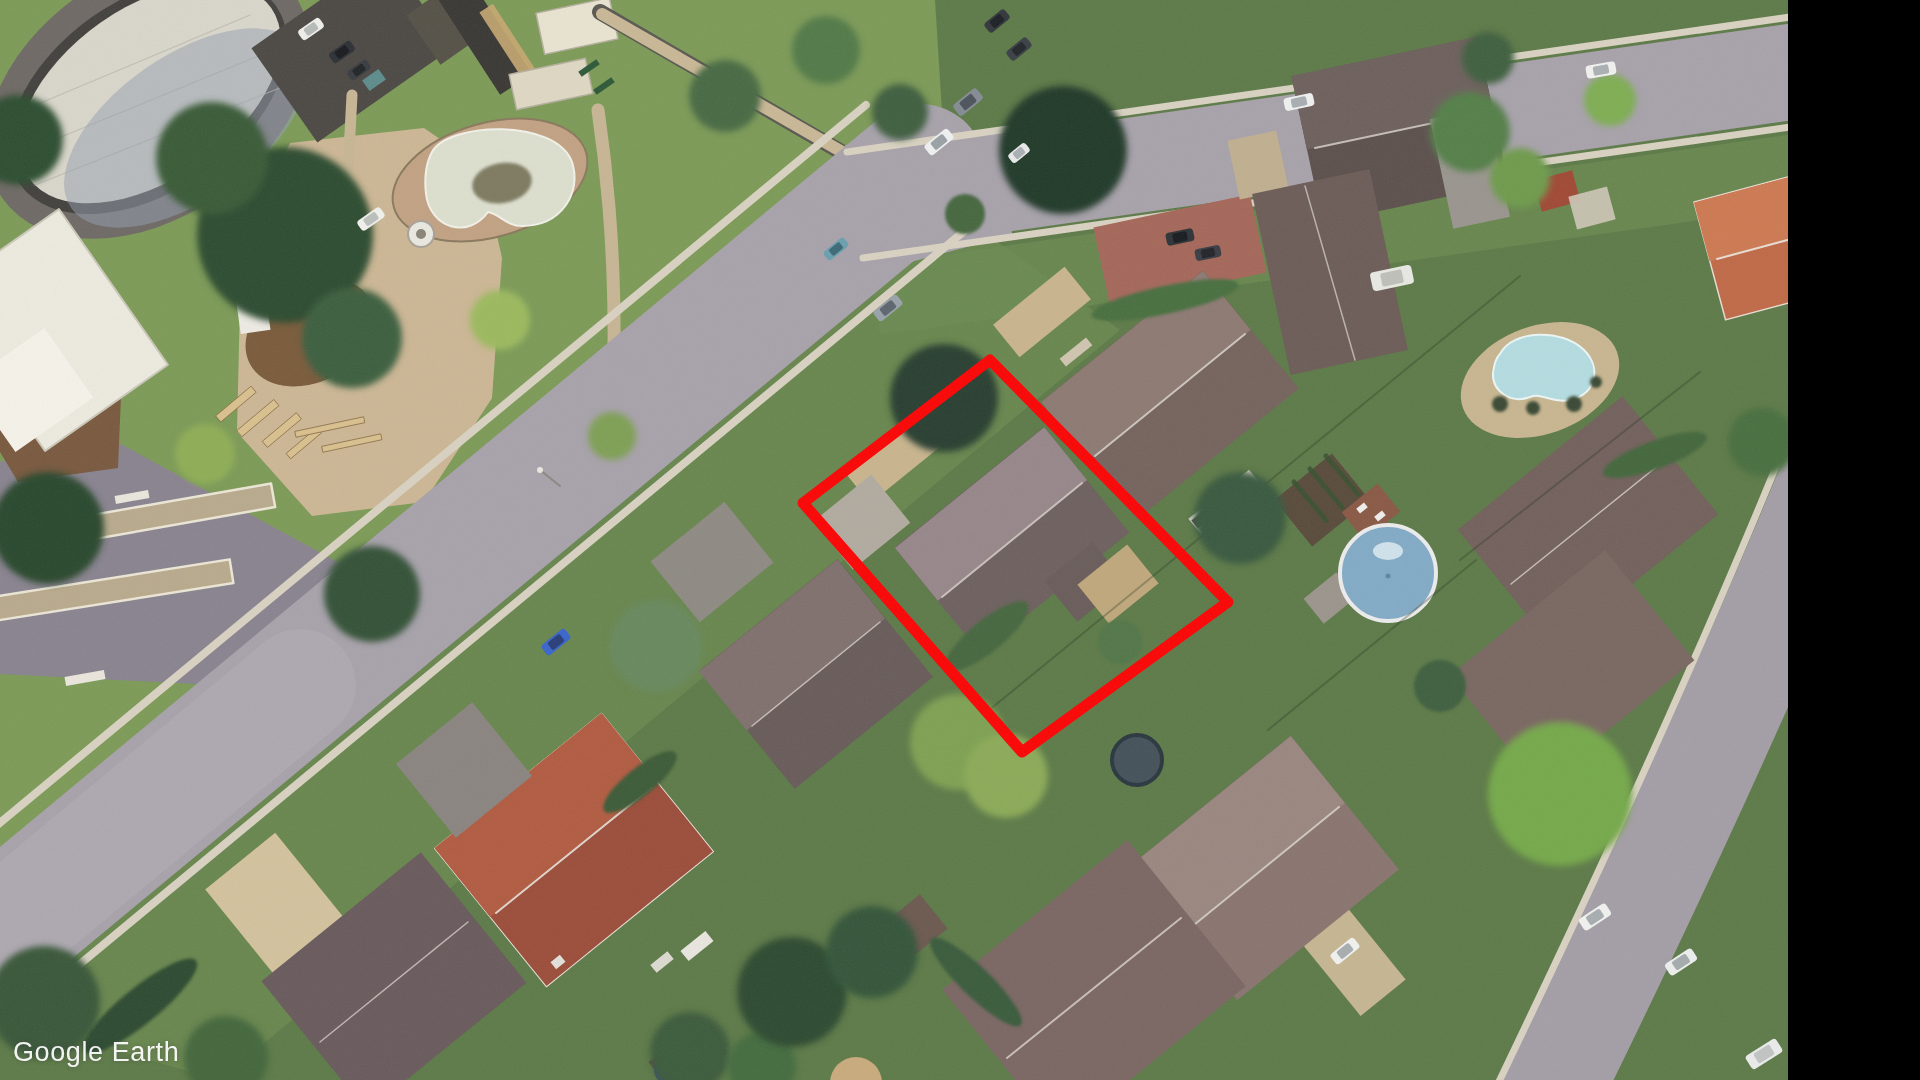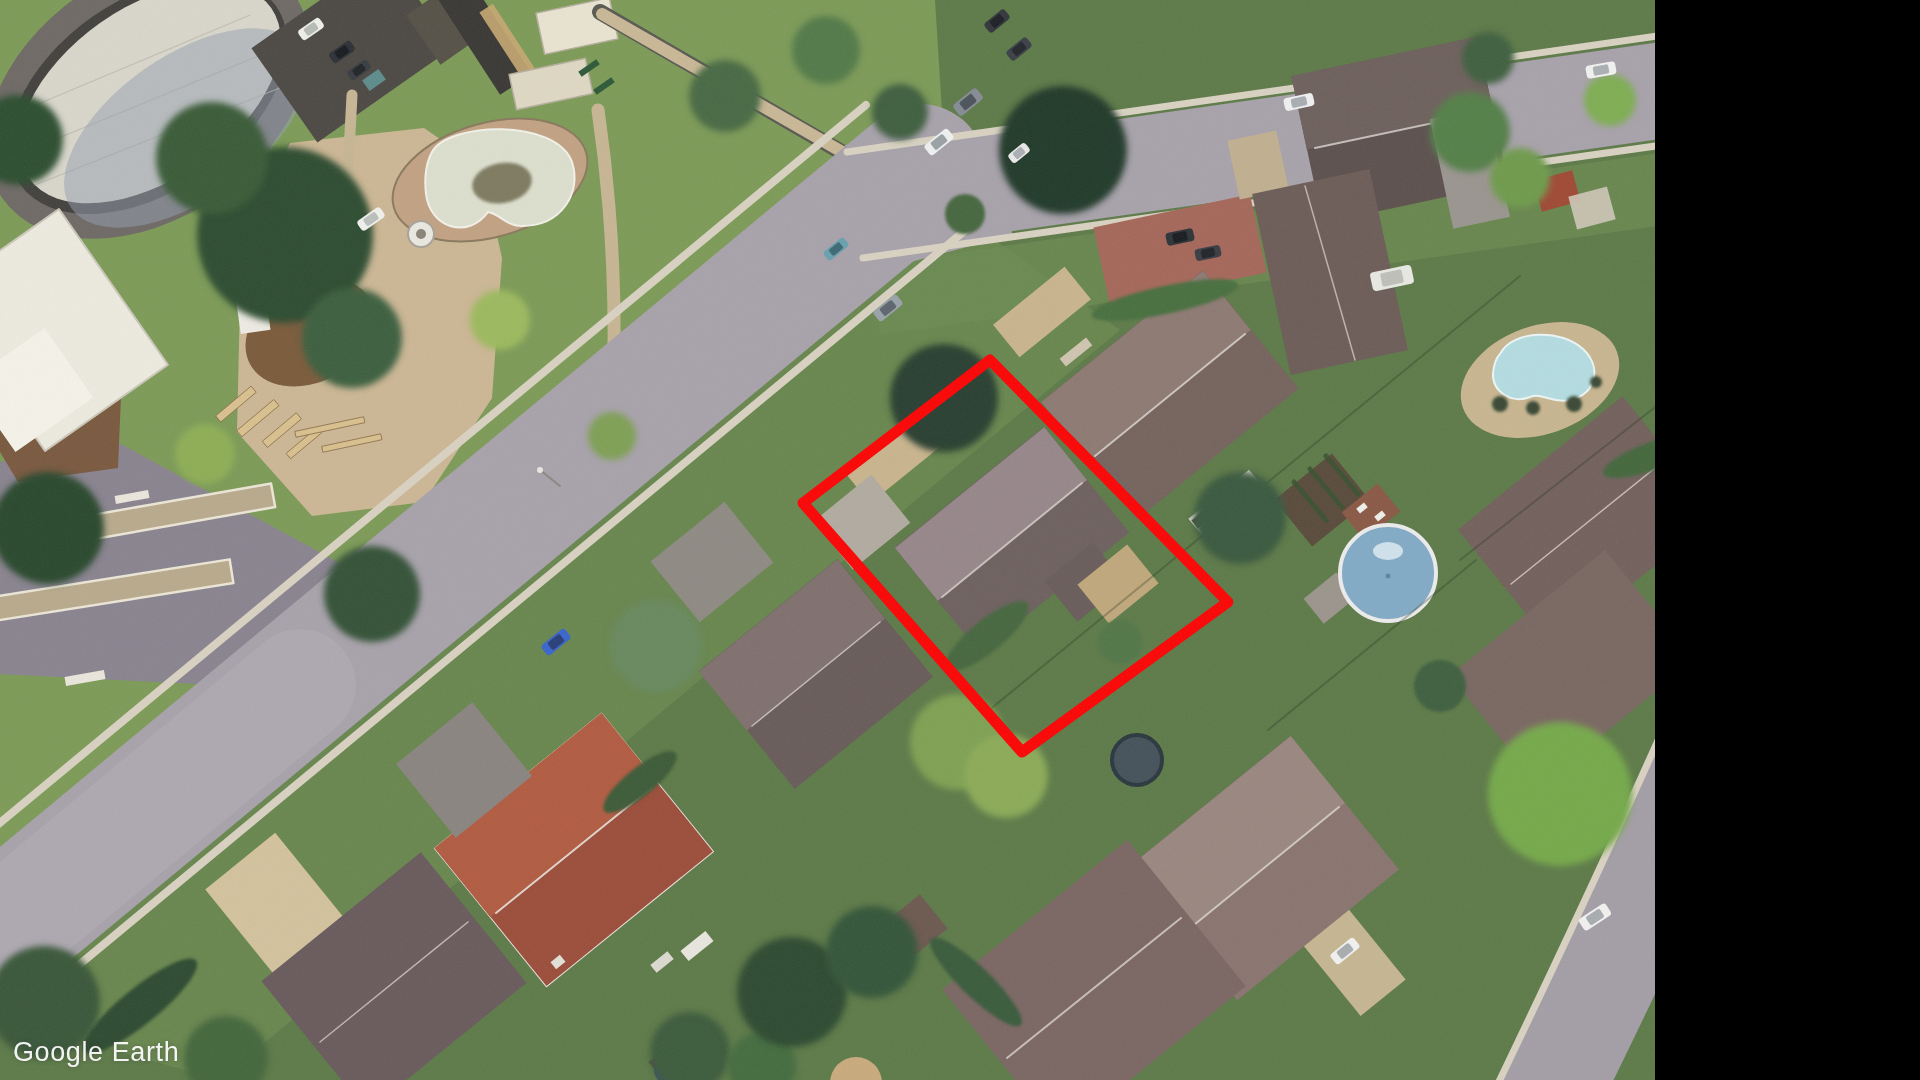--- a/index.html
+++ b/index.html
@@ -1,16 +1,16 @@
 <!DOCTYPE html>
 <html><head>
 <meta charset="utf-8">
 <style>
   html,body{margin:0;padding:0;background:#000;}
-  .stage{position:relative;width:1655px;height:1080px;overflow:hidden;background:#701a75;
+  .stage{position:relative;width:1788px;height:1080px;overflow:hidden;background:#701a75;
          font-family:"Liberation Sans",sans-serif;}
   .stage svg{position:absolute;inset:0;display:block;overflow:hidden;}
   #scene-content{filter:blur(.5px);}
   .watermark{position:absolute;left:13px;bottom:12px;font-size:27px;font-weight:400;
              letter-spacing:.6px;color:rgba(255,255,255,.93);
              text-shadow:0 0 4px rgba(60,60,60,.45);user-select:none;}
 </style>
 </head>
 <body>
 

